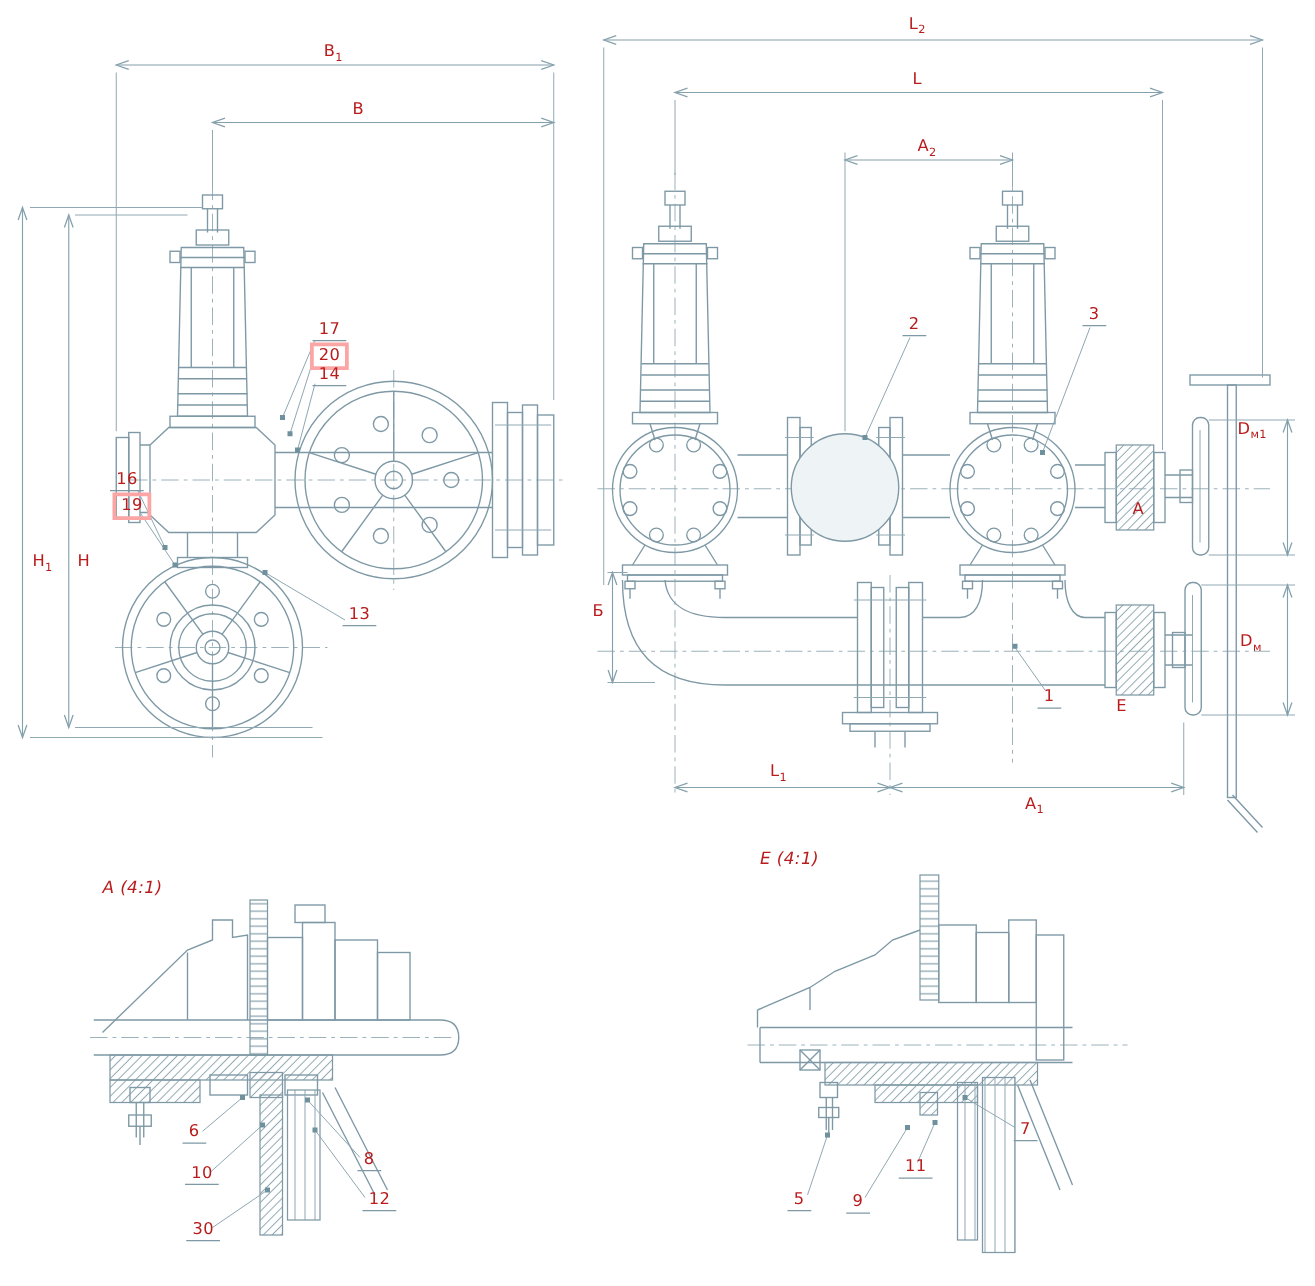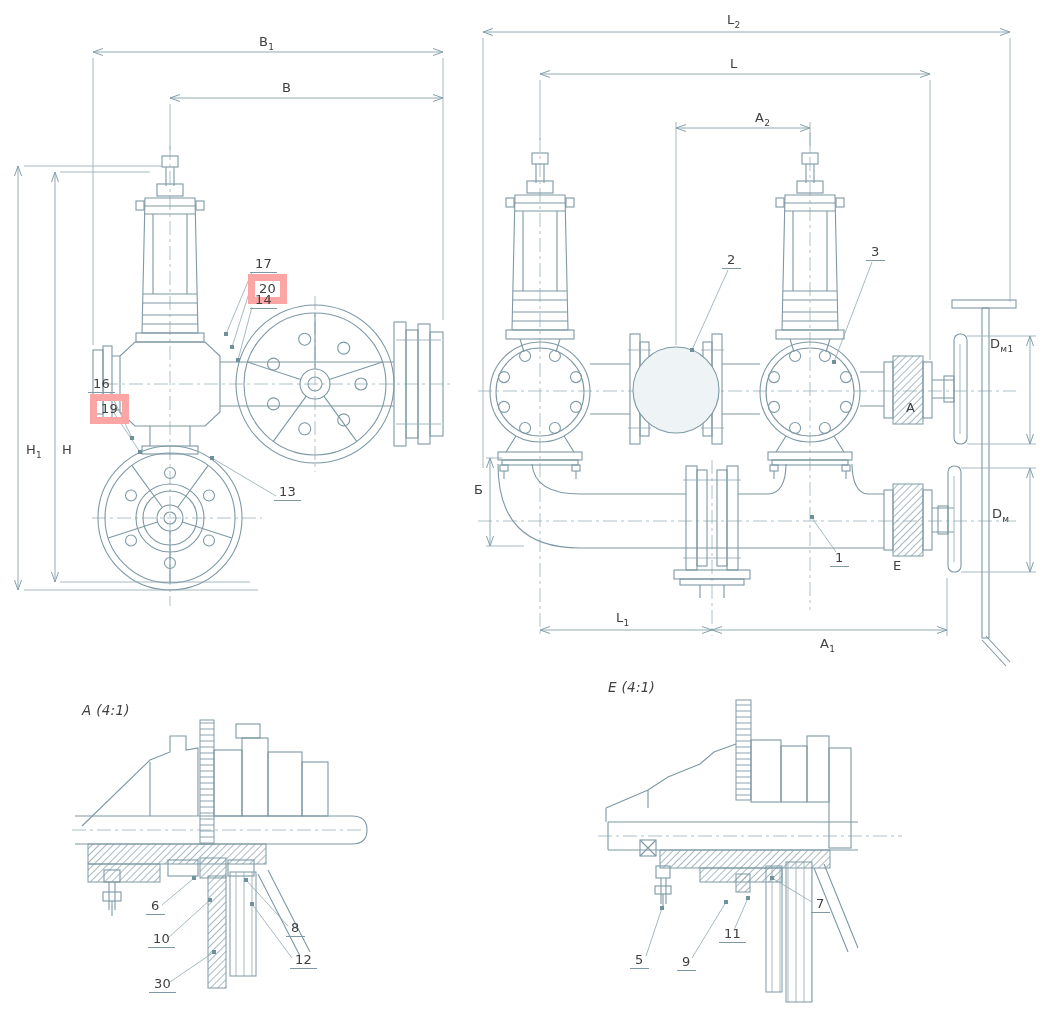--- a/index.html
+++ b/index.html
@@ -15,26 +15,26 @@
   .dim{ stroke:#84a0ac; fill:none; stroke-width:0.9; }
   .cl { stroke:#9bb2bb; fill:none; stroke-width:0.8; stroke-dasharray:14 4 3 4; }
   .sq { fill:#6f919e; stroke:none; }
   .hf { fill:url(#hatch);  stroke:#7e99a5; stroke-width:1; }
   .rk { fill:url(#rackp);  stroke:#7e99a5; stroke-width:1; }
   .vl { fill:url(#vlp);    stroke:#7e99a5; stroke-width:1; }
   .fl { fill:#eef3f5; }
 
   
   .lbl {
-    position:absolute; color:#404040; font-size:13px; line-height:15px;
+    position:absolute; color:#b91c1c; font-size:13px; line-height:15px;
     white-space:nowrap; letter-spacing:0.3px;
   }
   .lbl sub { font-size:9px; line-height:0; }
   .callout { border-bottom:1px solid #7e99a5; padding:0 5px 1px 5px; }
-  .boxed   { border:7px solid #fca5a5; padding:0 4px 1px 4px; }
+  .boxed   { border:3px solid #fca5a5; padding:0 4px 1px 4px; }
   .view-title { font-size:13.5px;font-style:italic; }
   .marker { font-size:13px; }
   .watermark {
     position:absolute; left:296px; top:486px;
     font-size:50px; font-weight:bold; letter-spacing:3px;
     color:#9aa0a3; opacity:0.55;
   }
 </style>
 </head>
 <body>
@@ -338,21 +338,21 @@
 
 <div class="lbl callout" style="left:250px;top:256px">17</div>
 <div class="lbl callout boxed" style="left:248px;top:274px">20</div>
 <div class="lbl callout" style="left:250px;top:292px">14</div>
 <div class="lbl callout" style="left:88px;top:376px">16</div>
 <div class="lbl callout boxed" style="left:90px;top:394px">19</div>
 <div class="lbl callout" style="left:274px;top:484px">13</div>
 
 <div class="lbl" style="left:727px;top:12px"><span>L</span><sub>2</sub></div>
 <div class="lbl" style="left:730px;top:56px"><span>L</span><sub></sub></div>
-<div class="lbl" style="left:755px;top:110px"><span>A</span><sub>2</sub></div>
+<div class="lbl" style="left:734px;top:110px"><span>A</span><sub>2</sub></div>
 <div class="lbl" style="left:474px;top:482px"><span>Б</span><sub></sub></div>
 <div class="lbl" style="left:990px;top:336px"><span>D</span><sub>м1</sub></div>
 <div class="lbl" style="left:992px;top:506px"><span>D</span><sub>м</sub></div>
 <div class="lbl" style="left:616px;top:610px"><span>L</span><sub>1</sub></div>
 <div class="lbl" style="left:820px;top:636px"><span>A</span><sub>1</sub></div>
 
 <div class="lbl callout" style="left:722px;top:252px">2</div>
 <div class="lbl callout" style="left:866px;top:244px">3</div>
 <div class="lbl callout" style="left:830px;top:550px">1</div>
 <div class="lbl marker" style="left:906px;top:400px">A</div>

